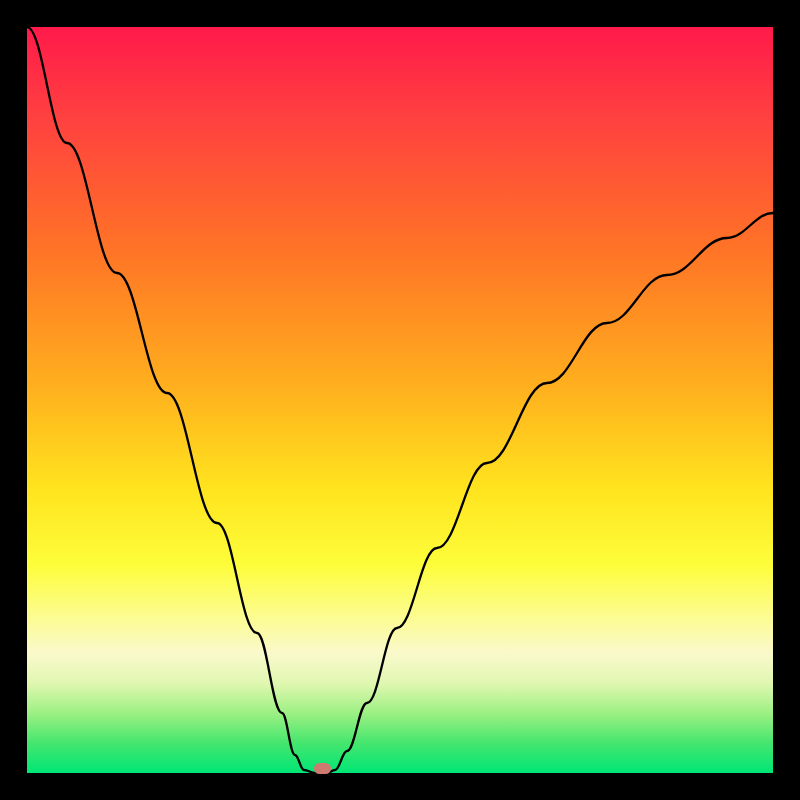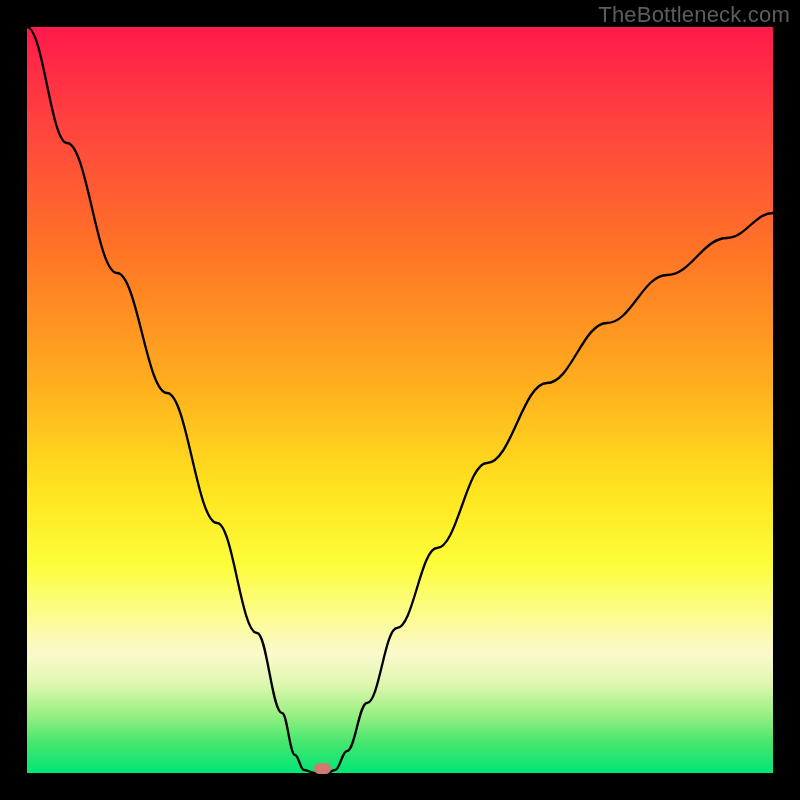--- a/index.html
+++ b/index.html
@@ -67,14 +67,13 @@
 </head>
 <body>
 
 <div class="frame">
   <div class="plot">
     <svg class="curve" viewBox="0 0 746 746" preserveAspectRatio="none">
       <path id="curve-path" fill="none" stroke="#000" stroke-width="2.3" stroke-linejoin="round" stroke-linecap="round" d="M 0 0 C 16 0 24 116 40 116 C 60 116 70 246 90 246 C 110 246 120 366 140 366 C 160 366 170 496 190 496 C 206 496 214 606 230 606 C 240 606 245 686 255 686 C 260.2 686 262.8 728 268 728 C 271.6 728 273.4 743 277 743 C 281.4 743 283.6 746 288 746 C 292.8 746 295.2 746 300 746 C 303.2 746 304.8 743 308 743 C 312.8 743 315.2 724 320 724 C 328 724 332 676 340 676 C 352 676 358 601 370 601 C 386 601 394 521 410 521 C 430 521 440 436 460 436 C 484 436 496 356 520 356 C 544 356 556 296 580 296 C 604 296 616 248 640 248 C 664 248 676 211 700 211 C 718.4 211 727.6 186 746 186"></path>
     </svg>
     <div id="marker" class="marker" style="left: 287px; top: 736px; background: rgb(207, 122, 113);"></div>
   </div>
-  <div class="watermark">TheBottleneck.com</div>
 </div>
 
 </body></html>

